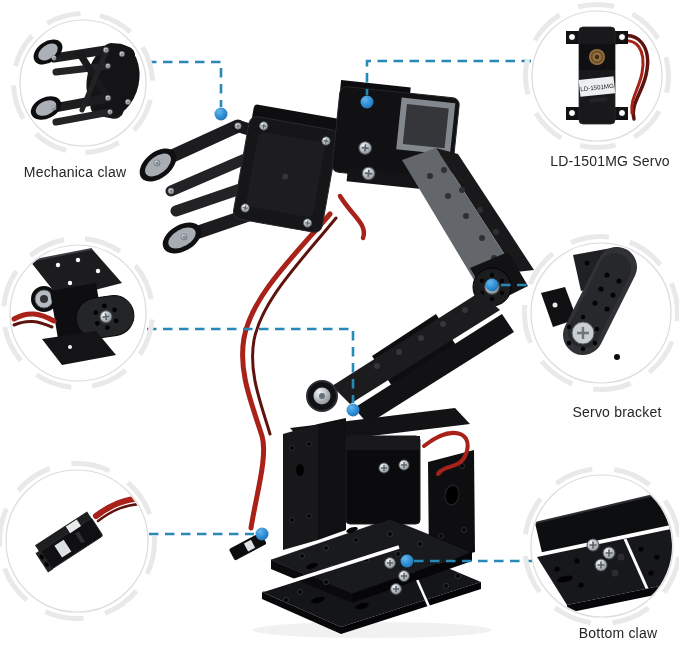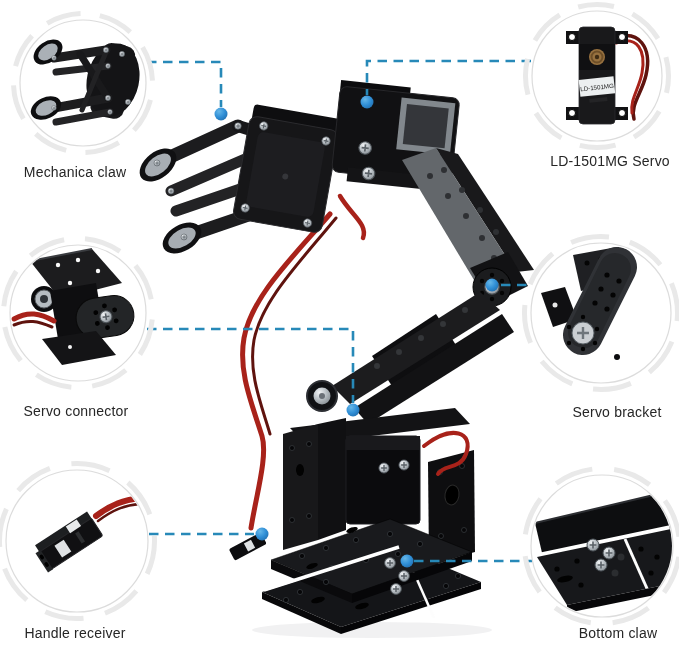--- a/index.html
+++ b/index.html
@@ -432,18 +432,16 @@
         <circle cx="60" cy="120" r="2.6"></circle>
           <circle cx="130" cy="108" r="2.6"></circle>
       </g>
       <ellipse cx="44" cy="114" rx="8" ry="3" fill="#020202" transform="rotate(-12 44 114)"></ellipse>
       <polygon points="46,140 154,118 154,126 46,148" fill="#070709"></polygon>
     </g>
   </svg>
 
   <div class="callout-label" style="left:75px;top:164px">Mechanica claw</div>
   <div class="callout-label" style="left:610px;top:153px">LD-1501MG Servo</div>
-  <div class="callout-label" style="left:76px;top:403px">Servo connector</div>
   <div class="callout-label" style="left:617px;top:404px">Servo bracket</div>
-  <div class="callout-label" style="left:75px;top:625px">Handle receiver</div>
   <div class="callout-label" style="left:618px;top:625px">Bottom claw</div>
 
 </div>
 
 </body></html>

